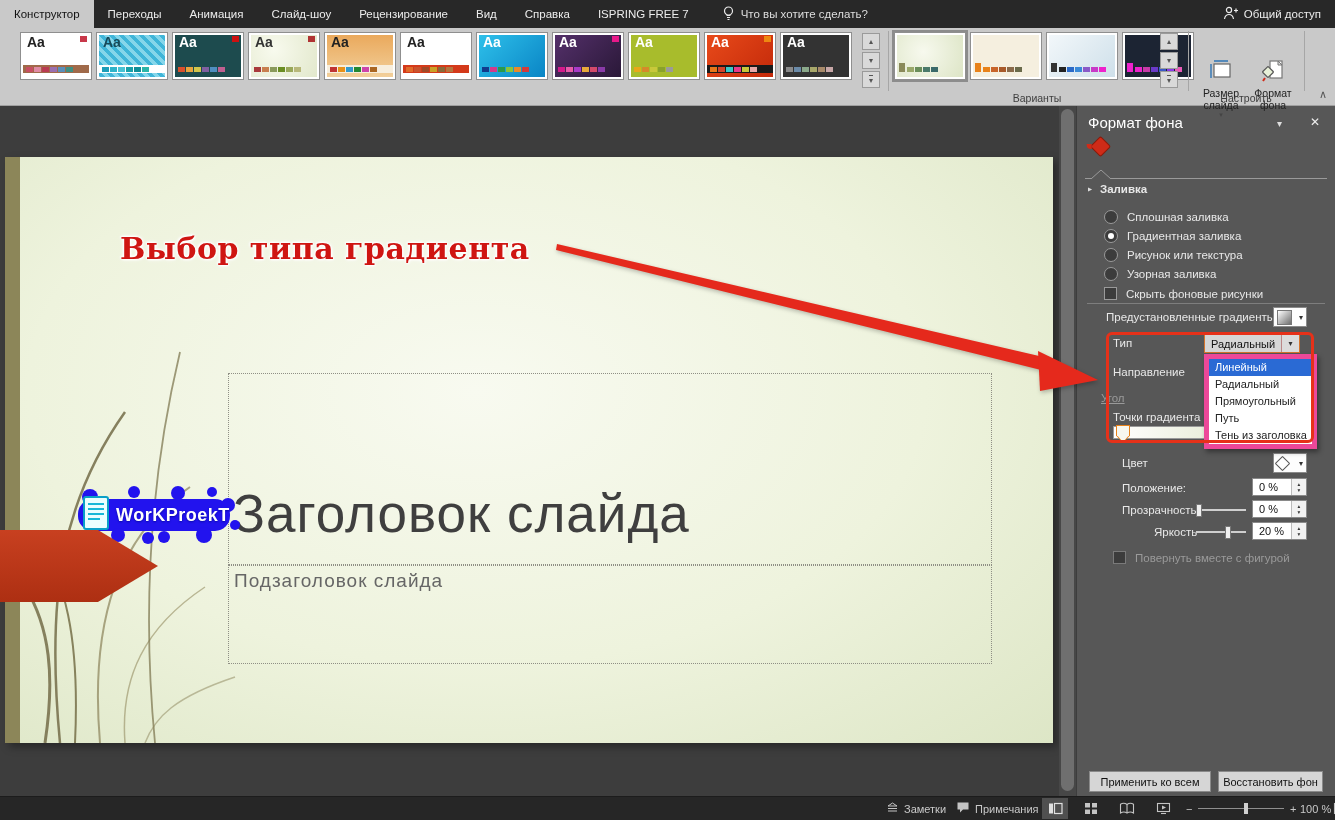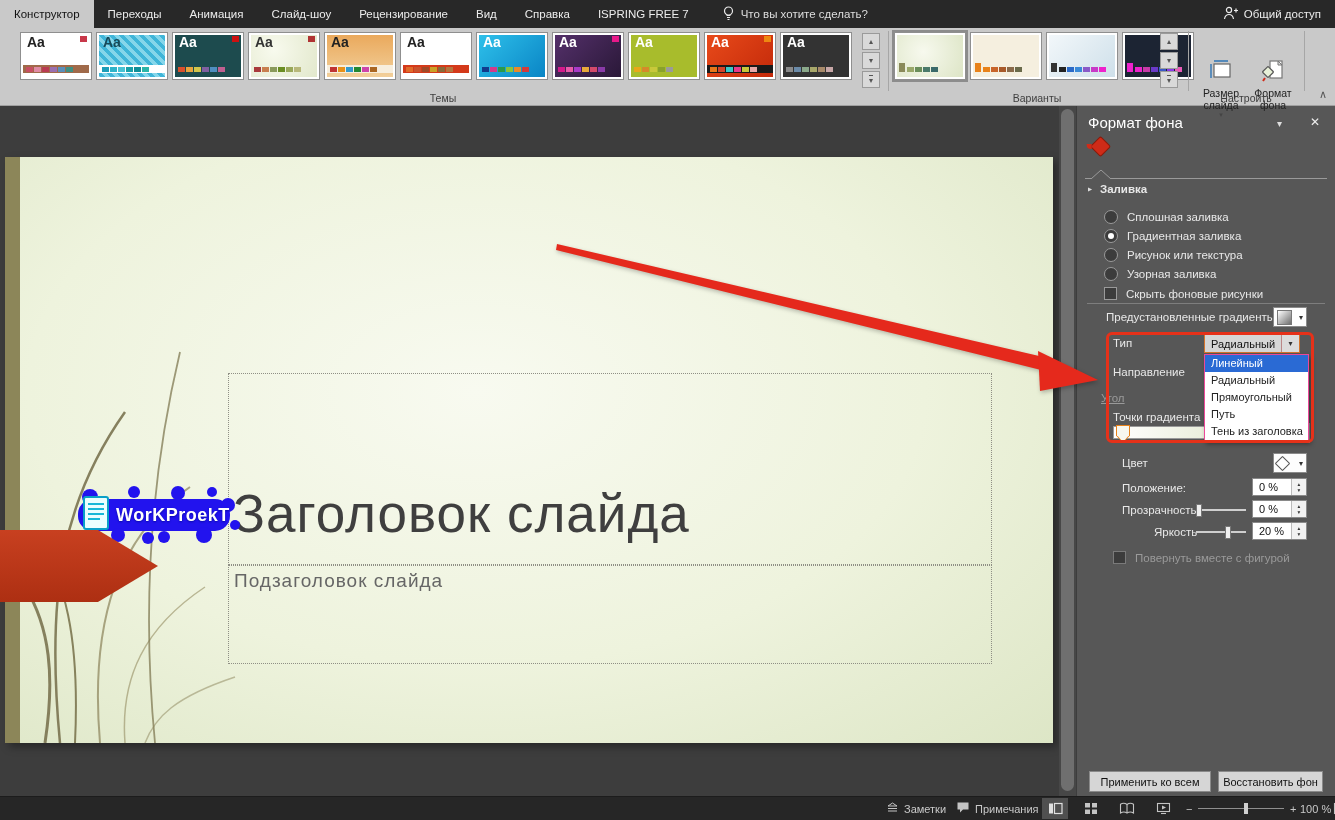--- a/index.html
+++ b/index.html
@@ -62,21 +62,21 @@
   .radio{width:12px;height:12px;border-radius:50%;background:#3c3c3c;border:1px solid #9a9a9a;position:relative;flex:0 0 auto;}
   .radio[data-selected="true"]::after{content:"";position:absolute;left:3px;top:3px;width:6px;height:6px;border-radius:50%;background:#fff;}
   .chk{width:11px;height:11px;background:#3c3c3c;border:1px solid #9a9a9a;flex:0 0 auto;}
   .divider{position:absolute;left:10px;right:10px;height:1px;background:#7e7e7e;}
   .mini-btn{position:absolute;width:34px;height:20px;background:#fdfdfd;border:1px solid #8a8a8a;display:flex;align-items:center;justify-content:space-between;padding:0 3px;box-sizing:border-box;color:#333;}
   .grad-sq{width:13px;height:13px;border:1px solid #777;background:linear-gradient(135deg,#ffffff 0%,#6e6e6e 100%);}
   .bucket-sm{width:9px;height:9px;background:#fdfdfd;border:1px solid #555;border-radius:1px;transform:rotate(45deg);}
   .combo{position:absolute;left:127px;top:229px;width:96px;height:19px;background:#d6d6d6;border:1px solid #d4742c;box-sizing:border-box;color:#111;display:flex;align-items:center;z-index:54;}
   .combo .val{flex:1;padding-left:6px;font-size:11px;white-space:nowrap;}
   .combo .arr{width:17px;height:100%;border-left:1px solid #b88;background:#dcdcdc;display:flex;align-items:center;justify-content:center;font-size:8px;color:#333;}
-  .dropdown{position:absolute;left:127px;top:249px;width:103px;background:#fff;border:1px solid #ec4899;box-shadow:2px 3px 5px rgba(0,0,0,.4);z-index:55;color:#222;}
+  .dropdown{position:absolute;left:127px;top:249px;width:103px;background:#fff;border:5px solid #ec4899;box-shadow:2px 3px 5px rgba(0,0,0,.4);z-index:55;color:#222;}
   .dd-item{padding:2px 6px;font-size:11px;line-height:13px;white-space:nowrap;}
   .dd-item[data-selected="true"]{background:#2a6ad4;color:#fff;}
   .red-box{position:absolute;left:29px;top:227px;width:202px;height:105px;border:3px solid #e63119;border-radius:6px;z-index:60;pointer-events:none;}
   .plabel{position:absolute;white-space:nowrap;}
   .plabel.dis{color:#9a9a9a;}
   .grad-bar{position:absolute;left:36px;top:321px;width:145px;height:11px;background:linear-gradient(90deg,#ffffff,#dfe6c8);border:1px solid #999;}
   .gstop{position:absolute;top:-2px;width:14px;height:18px;clip-path:polygon(0 0,100% 0,100% 58%,50% 100%,0 58%);background:#8a8a8a;}
   .gstop .in{position:absolute;left:1px;top:1px;right:1px;bottom:1px;clip-path:polygon(0 0,100% 0,100% 58%,50% 100%,0 58%);background:#f7f7ee;}
   .gstop.sel{background:#e8821a;}
   .stopbtn{position:absolute;width:22px;height:20px;background:#dcdcdc;border:1px solid #999;box-sizing:border-box;display:flex;align-items:center;justify-content:center;gap:2px;}
@@ -333,21 +333,20 @@
       <div class="scrollbtn">
           <span>▴</span>
         </div>
       <div class="scrollbtn">
           <span>▾</span>
         </div>
       <div class="scrollbtn">
           <span class="over">▾</span>
         </div>
     </div>
-    <div class="group-label" style="left:0;width:886px;">Темы</div>
     <div class="vsep" style="left:888px;"></div>
 
     <div class="thumbs" style="left:894px;">
 
         <div class="thumb" data-selected="true">
           <div class="face" style="background: radial-gradient(circle at 40% 40%, rgb(247, 249, 238), rgb(221, 229, 198));">
             <span class="accent" style="inset: auto auto 5px 2px; width: 6px; height: 9px; background: rgb(138, 138, 90);"></span>
             <span class="sw-row" style="left:10px;">
 
             <span class="sw" style="background: rgb(154, 168, 106);"></span>
@@ -475,20 +474,21 @@
       <g>
         <rect x="12" y="14" width="24" height="32" rx="2" fill="#eaffff" stroke="#0aa0c8" stroke-width="2"></rect>
         <path d="M16 21h16M16 26h16M16 31h16M16 36h12" stroke="#18b8d8" stroke-width="2"></path>
       </g>
     </svg>
     <span class="wm-text">WorKProekT</span>
   </div>
 
   <div class="red-arrow-shape"></div>
 
+  <div class="annotation-text">Выбор типа градиента</div>
   <svg class="annotation-arrow" width="1120" height="410" viewBox="0 0 1120 410">
     <g style="filter:drop-shadow(1px 2px 2px rgba(0,0,0,.25));">
       <polygon points="557,244 1052,359 1049,372 556,250" fill="#e5291c"></polygon>
       <polygon points="1038,351 1098,380 1040,391" fill="#e5291c"></polygon>
     </g>
   </svg>
 
   <div class="v-scrollbar">
     <div class="v-thumb"></div>
   </div>

